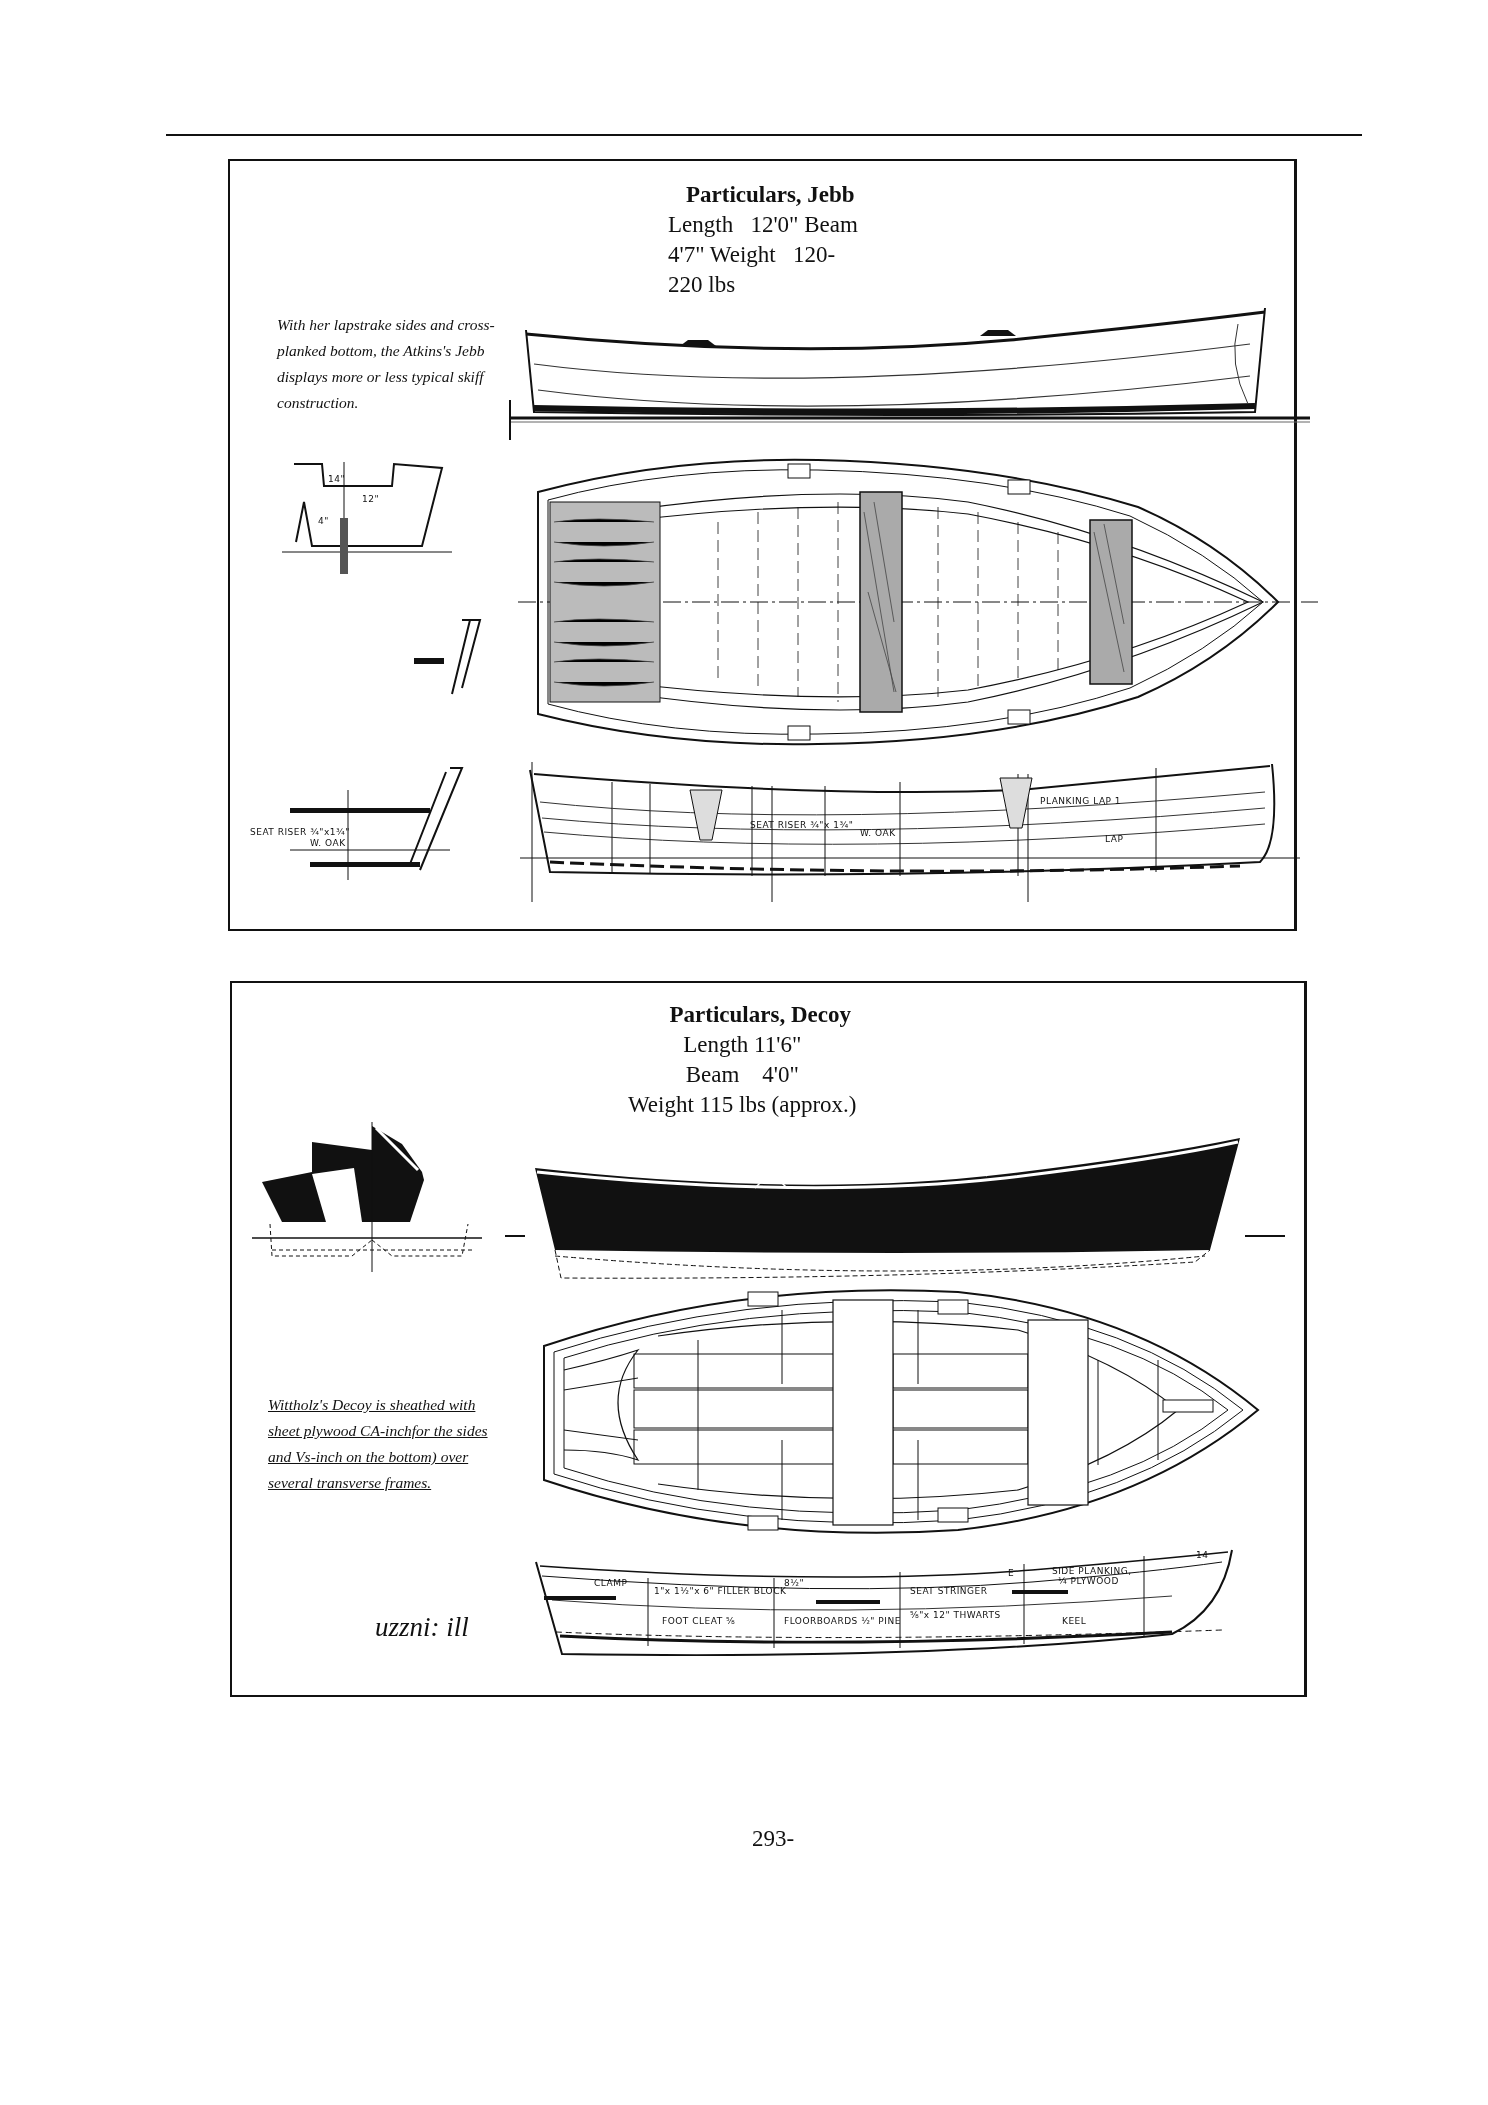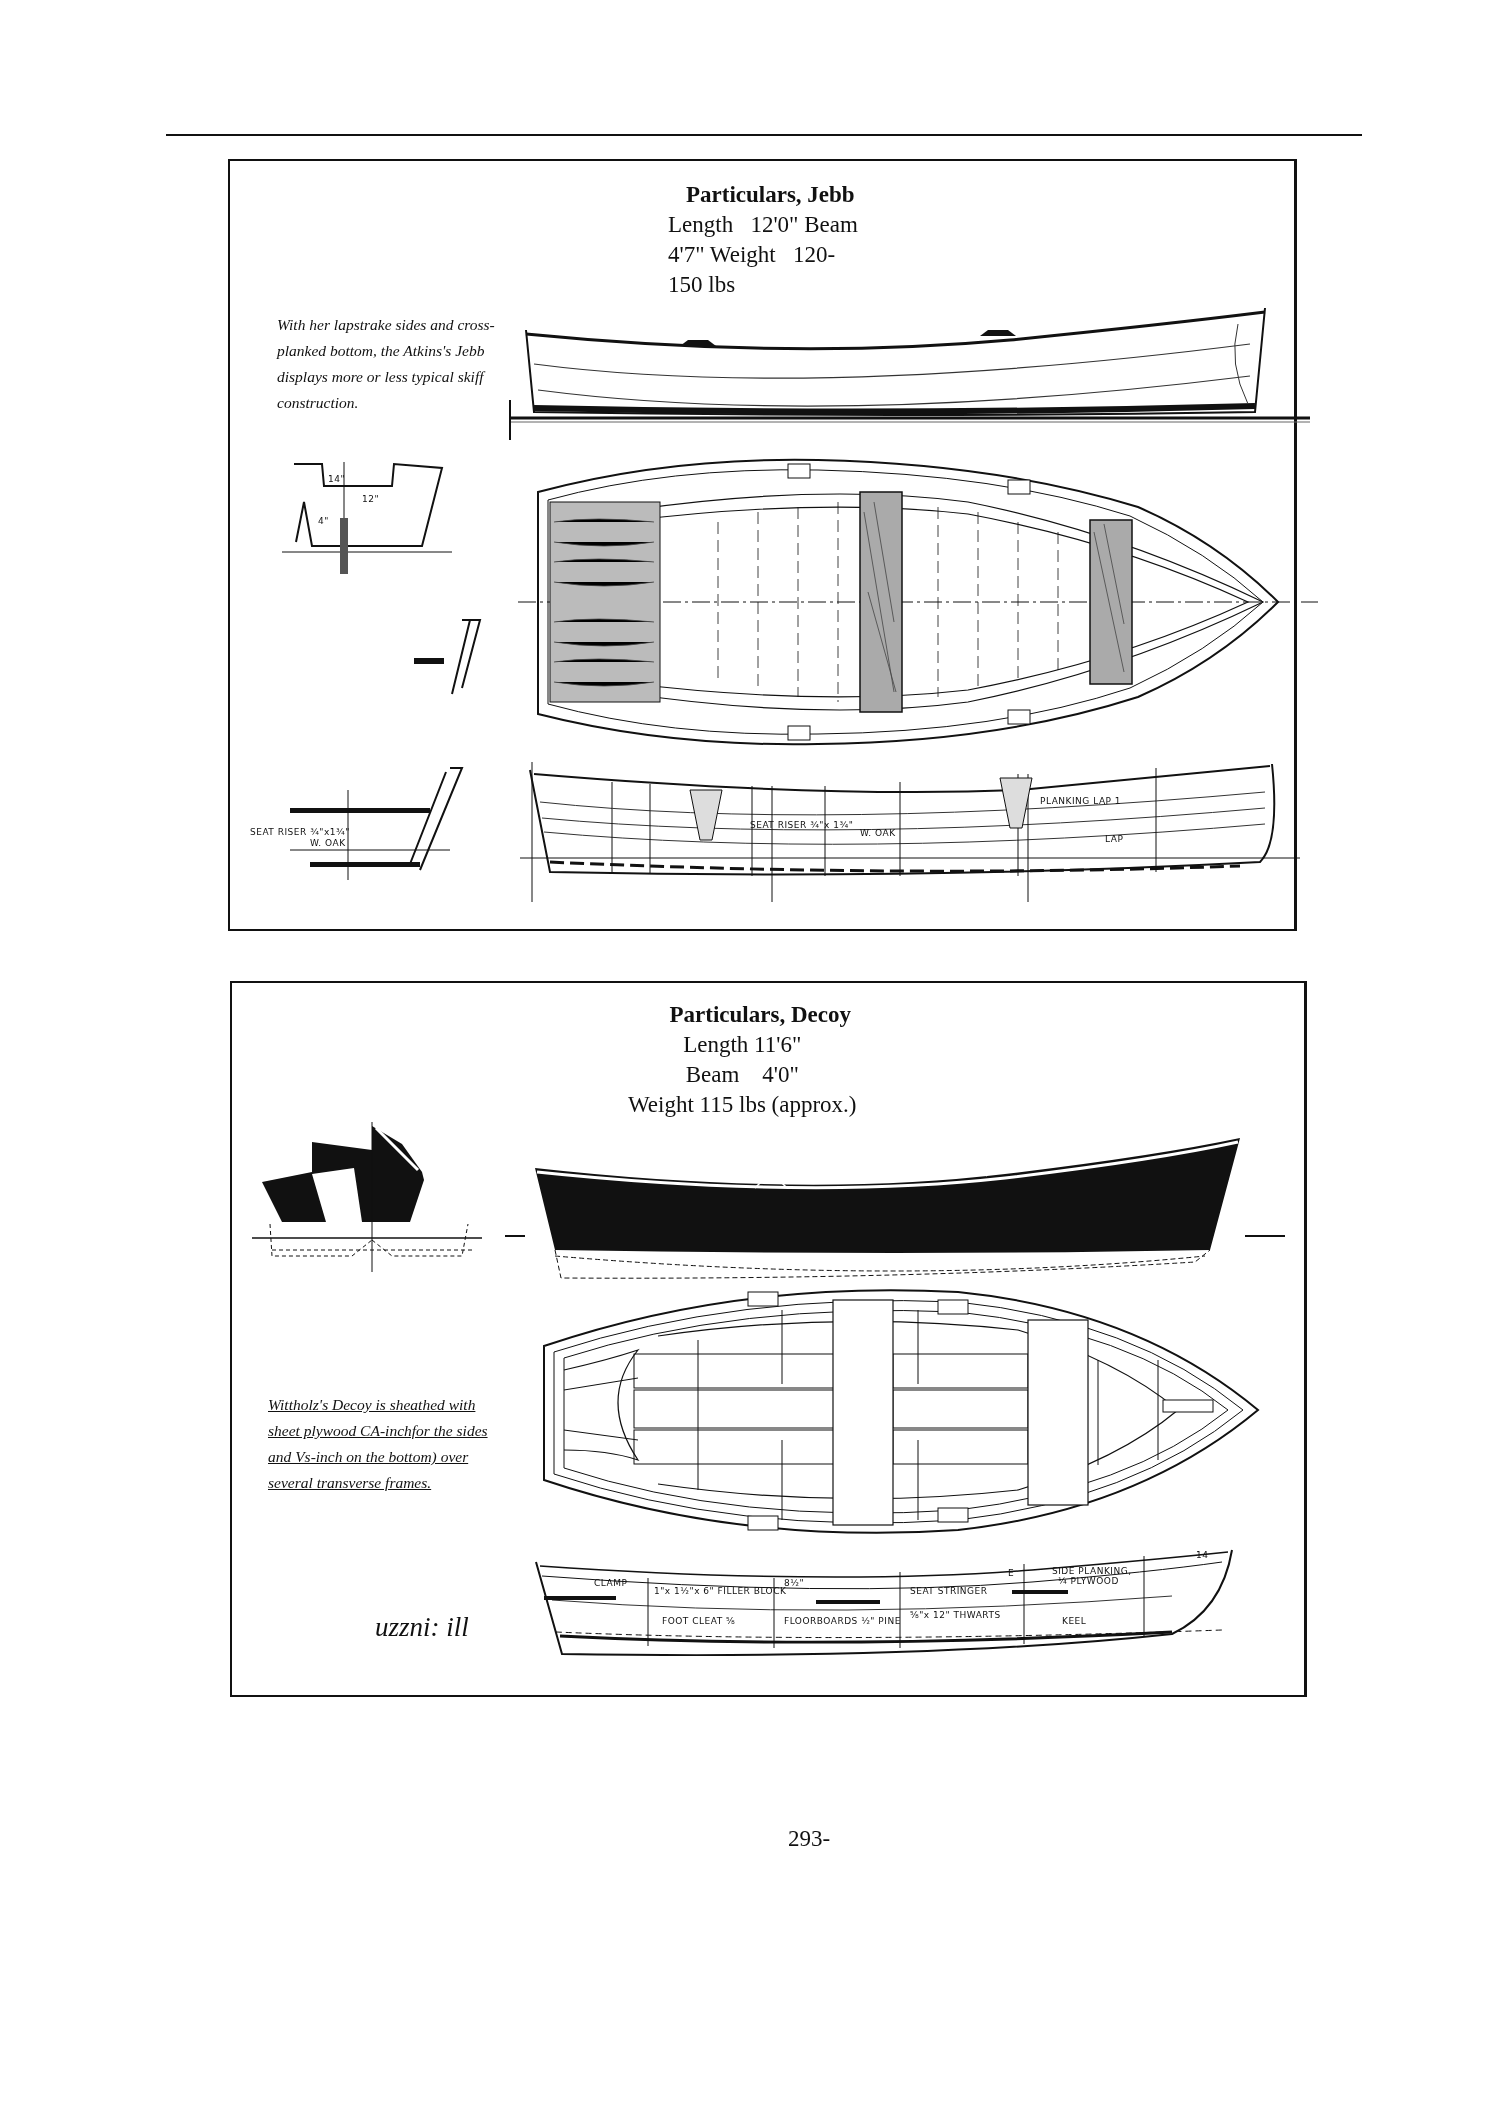--- a/index.html
+++ b/index.html
@@ -23,21 +23,21 @@
 <div class="abs top-rule"></div>
 
 <div class="abs frame" style="left:228px; top:159px; width:1068px; height:772px;">
   <div class="rightbar"></div>
 </div>
 
 <div class="abs" style="left:668px; top:180px;">
   <div class="part-title" style="padding-left:18px;">Particulars, Jebb</div>
   <div class="part-line">Length   12'0" Beam</div>
   <div class="part-line">4'7" Weight   120-</div>
-  <div class="part-line">150 lbs</div>
+  <div class="part-line">220 lbs</div>
 </div>
 
 <div class="abs caption" style="left:277px; top:312px;">With her lapstrake sides and cross-planked bottom, the Atkins's Jebb displays more or less typical skiff construction.</div>
 
 <svg style="left:510px; top:300px;" width="800" height="140" viewBox="0 0 800 140">
   <line x1="0" y1="118" x2="800" y2="118" stroke="#111" stroke-width="3"></line>
   <line x1="0" y1="122" x2="800" y2="122" stroke="#666" stroke-width="1"></line>
   <line x1="0" y1="100" x2="0" y2="140" stroke="#111" stroke-width="2"></line>
   <path d="M16 30 L24 112 Q380 118 745 112 L755 8" fill="none" stroke="#111" stroke-width="2"></path>
   <path d="M16 34 Q280 60 500 40 Q650 25 755 12" fill="none" stroke="#111" stroke-width="3"></path>
@@ -228,13 +228,13 @@
   <text class="lbl" x="252" y="74">FLOORBOARDS ½" PINE</text>
   <text class="lbl" x="378" y="68">⅝"x 12" THWARTS</text>
   <text class="lbl" x="530" y="74">KEEL</text>
   <text class="lbl" x="664" y="8">14</text>
 </svg>
 
 <div class="abs caption" style="left:268px; top:1392px;text-decoration:underline;">Wittholz's Decoy is sheathed with sheet plywood CA-inchfor the sides and Vs-inch on the bottom) over several transverse frames.</div>
 
 <div class="abs signature" style="left:375px; top:1612px;">uzzni: ill</div>
 
-<div class="abs page-number" style="left:752px; top:1826px;margin-left:36px;">293-</div>
+<div class="abs page-number" style="left:752px; top:1826px;">293-</div>
 
 </body></html>

